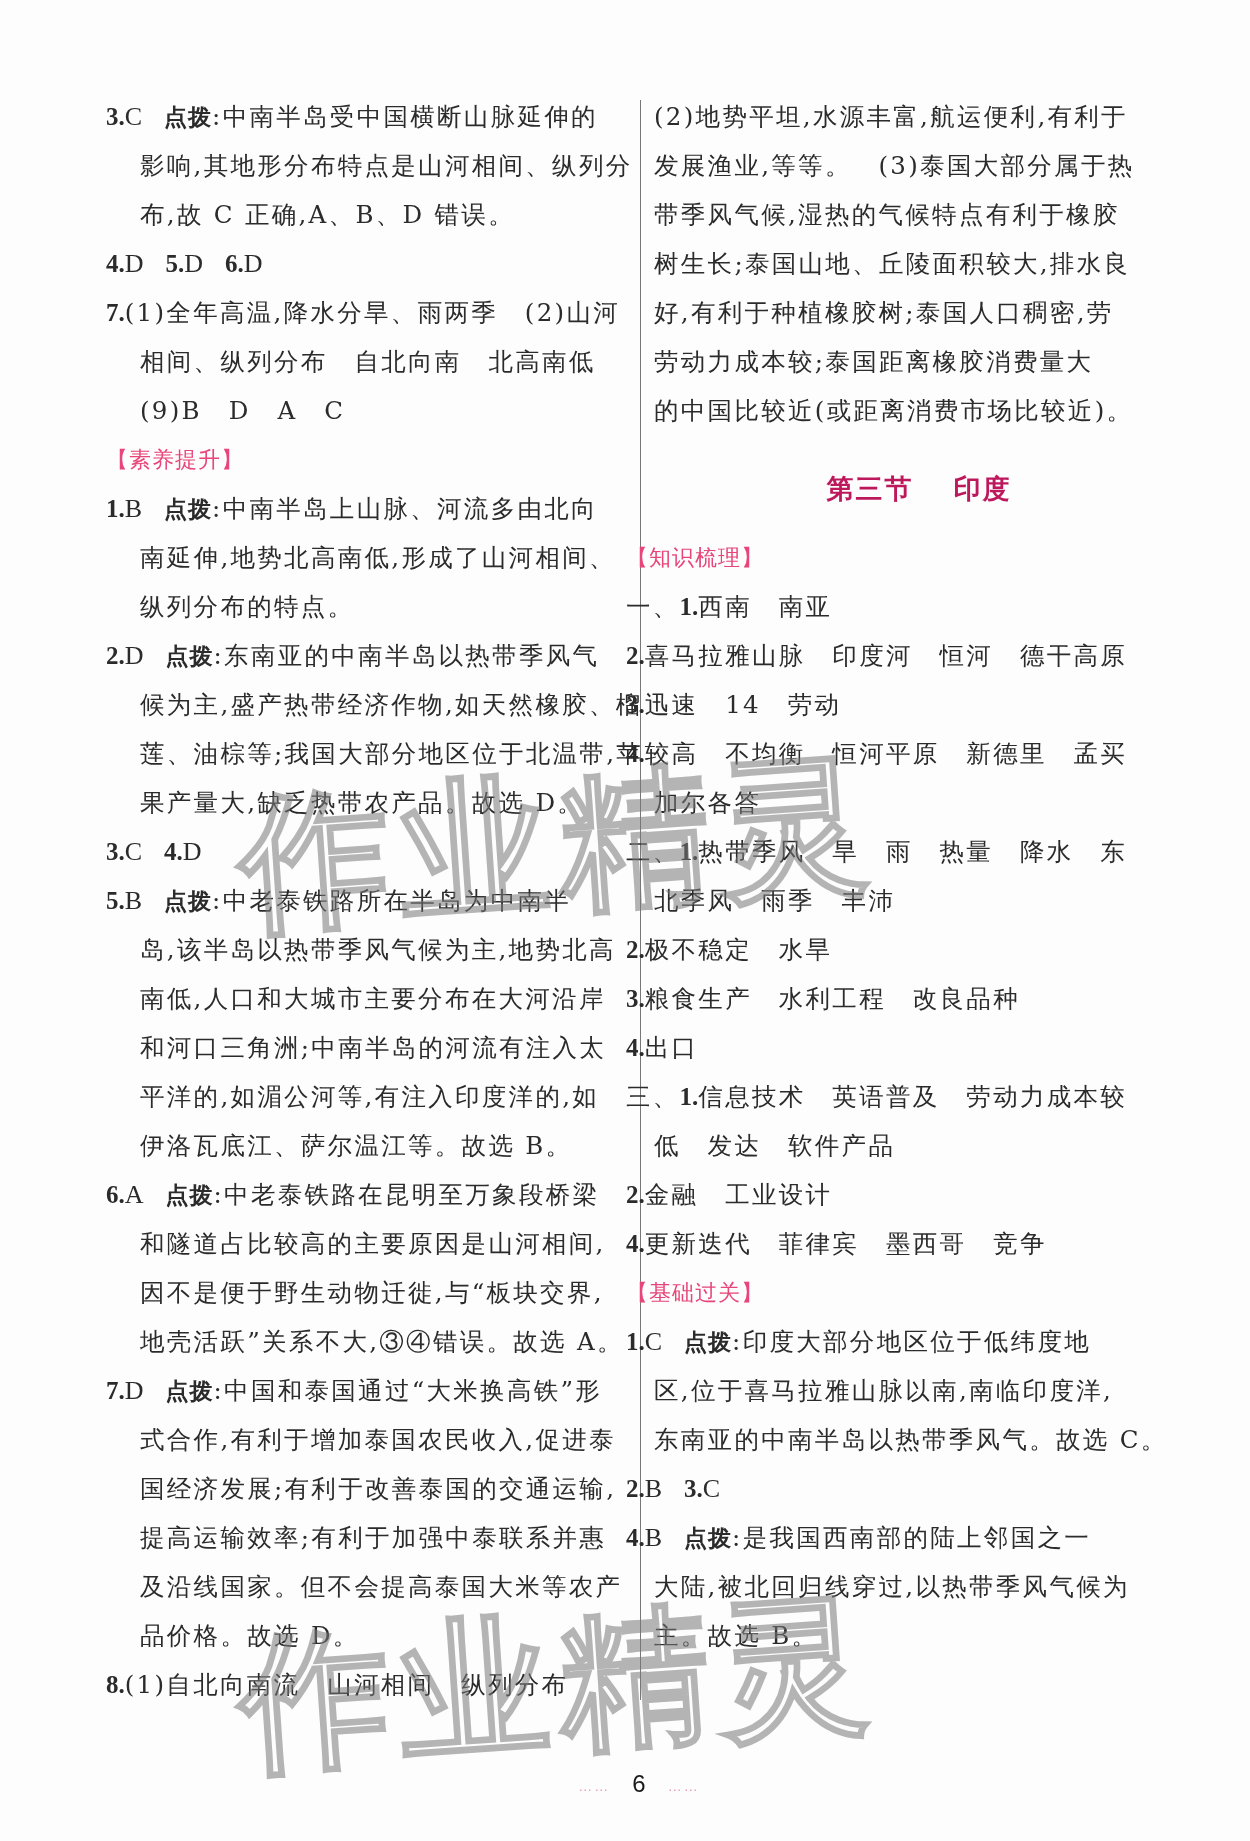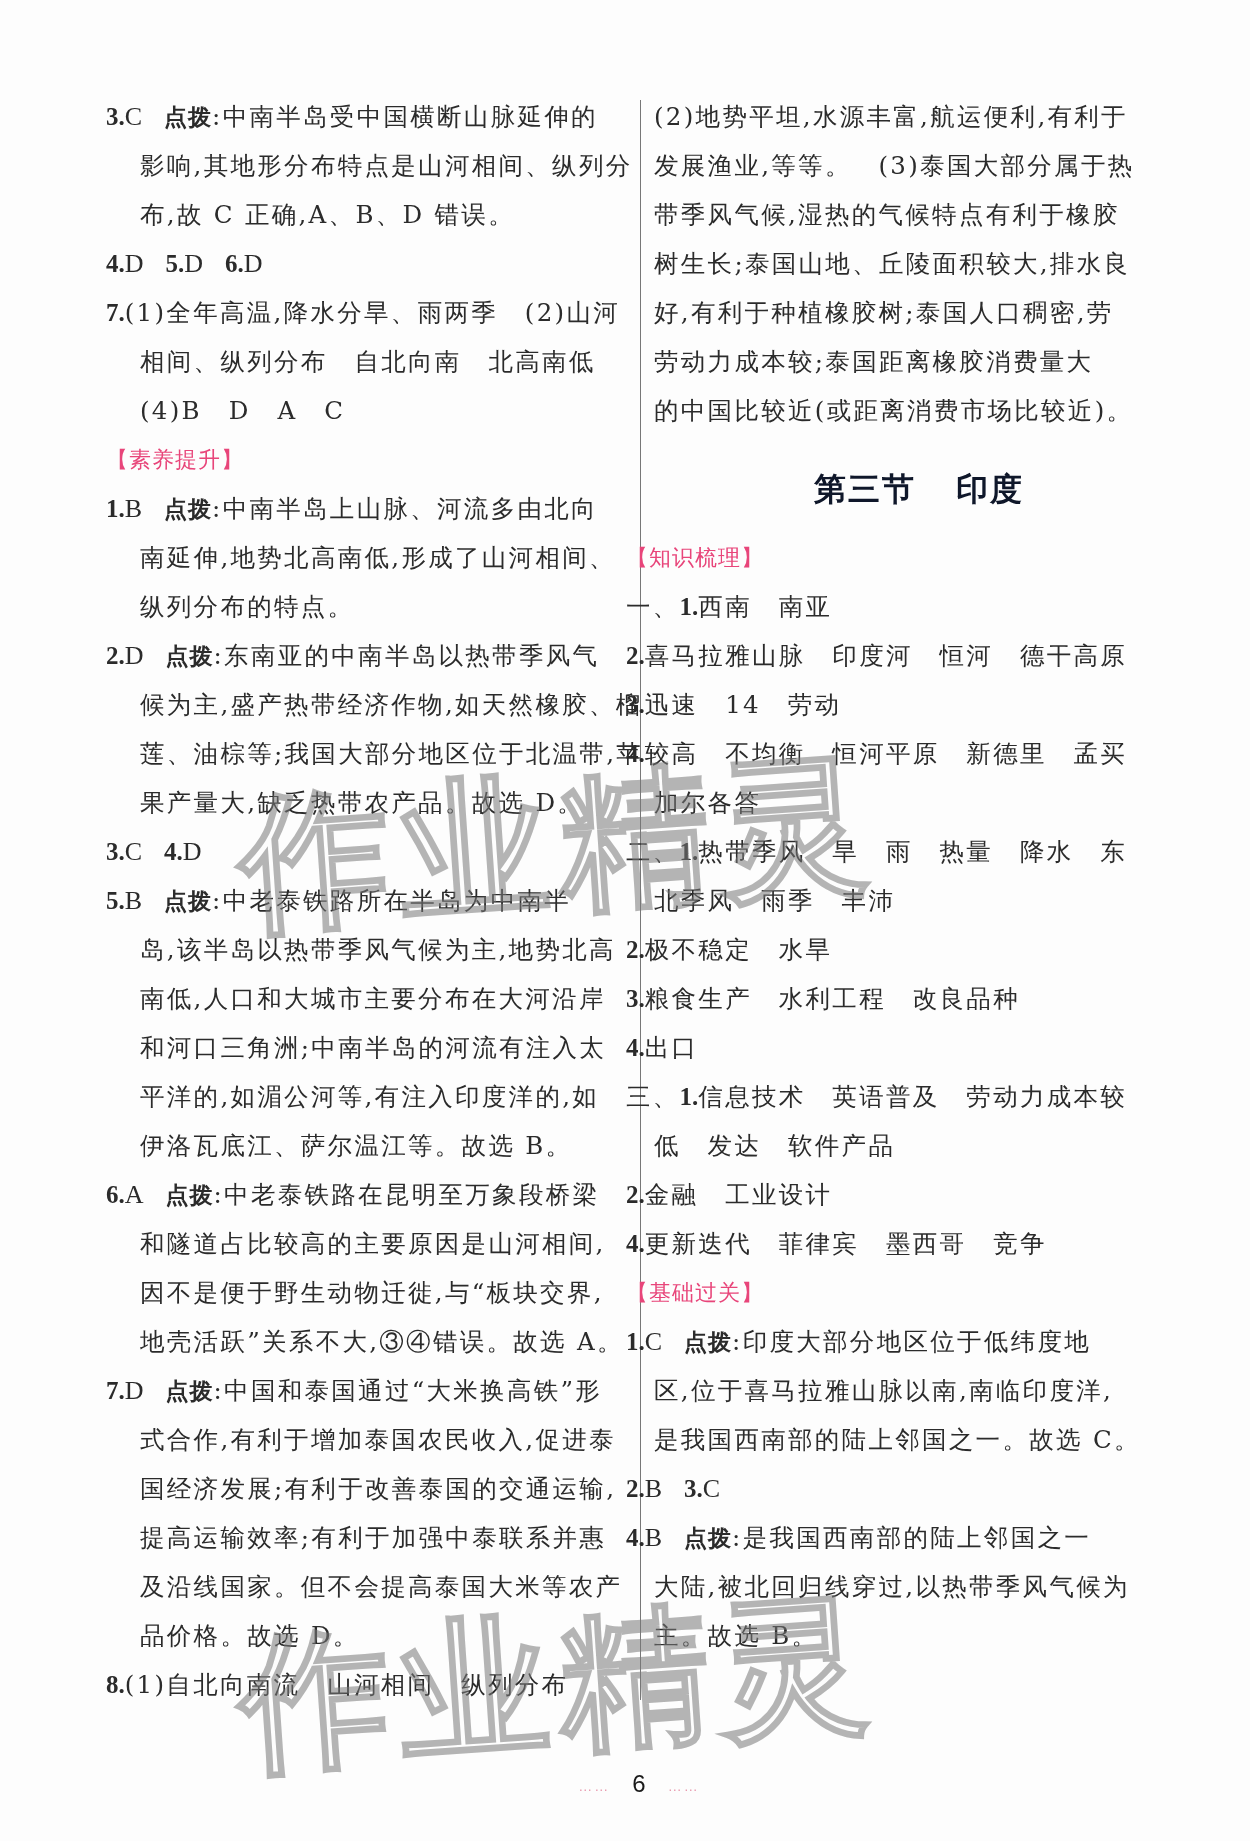--- a/index.html
+++ b/index.html
@@ -17,22 +17,22 @@
   }
   .indent { padding-left: 34px; }
   .num { font-family: "Liberation Serif", serif; font-weight: bold; font-size: 25px; letter-spacing: 0; }
   .ans { font-family: "Liberation Serif", serif; font-size: 26px; letter-spacing: 0; margin-right: 22px; }
   .hint { font-weight: bold; font-family: "DejaVu Sans", sans-serif; font-size: 23px; letter-spacing: 1px; }
   .tag {
     color: #e8457a; font-family: "DejaVu Sans", sans-serif; font-size: 22px; line-height: 49px; height: 49px;
     letter-spacing: 1px;
   }
   .section-title {
-    text-align: center; font-family: "DejaVu Sans", sans-serif; font-weight: bold; font-size: 32px;
-    height: 98px; line-height: 108px; letter-spacing: 2px; color: #0f172a;
+    text-align: center; font-family: "DejaVu Sans", sans-serif; font-weight: bold; font-size: 27px;
+    height: 98px; line-height: 108px; letter-spacing: 2px; color: #be185d;
   }
   .section-title .sp { display: inline-block; width: 40px; }
   .footer {
     position: absolute; top: 1770px; left: 0; width: 1250px; text-align: center;
     font-family: "Liberation Sans", sans-serif; font-size: 24px; color: #1a1a1a;
   }
   .dots { color: #e89aae; font-size: 14px; letter-spacing: 2px; vertical-align: middle; margin: 0 22px; }
   .watermark {
     position: absolute; font-family: "DejaVu Sans", sans-serif; font-weight: bold; font-size: 150px;
     color: transparent; -webkit-text-stroke: 2px rgba(120,120,120,0.55); letter-spacing: 10px;
@@ -54,21 +54,21 @@
       <div class="line indent">布,故 C 正确,A、B、D 错误。</div>
     </div>
 
     <div class="line">
       <span class="num">4.</span><span class="ans">D</span><span class="num">5.</span><span class="ans">D</span><span class="num">6.</span><span class="ans">D</span>
     </div>
 
     <div>
       <div class="line"><span class="num">7.</span><span>(1)全年高温,降水分旱、雨两季　(2)山河</span></div>
       <div class="line indent">相间、纵列分布　自北向南　北高南低</div>
-      <div class="line indent">(4)B　D　A　C</div>
+      <div class="line indent">(9)B　D　A　C</div>
     </div>
 
     <div class="tag">【素养提升】</div>
 
     <div>
       <div class="line"><span class="num">1.</span><span class="ans">B</span><span class="hint">点拨</span><span>:中南半岛上山脉、河流多由北向</span></div>
       <div class="line indent">南延伸,地势北高南低,形成了山河相间、</div>
       <div class="line indent">纵列分布的特点。</div>
     </div>
 
@@ -166,21 +166,21 @@
     </div>
     <div class="line" style="margin-left:-28px">
       <span class="num">4.</span><span>更新迭代　菲律宾　墨西哥　竞争</span>
     </div>
 
     <div class="tag" style="margin-left:-28px">【基础过关】</div>
 
     <div>
       <div class="line" style="margin-left:-28px"><span class="num">1.</span><span class="ans">C</span><span class="hint">点拨</span><span>:印度大部分地区位于低纬度地</span></div>
       <div class="line">区,位于喜马拉雅山脉以南,南临印度洋,</div>
-      <div class="line">是我国西南部的陆上邻国之一。故选 C。</div>
+      <div class="line">东南亚的中南半岛以热带季风气。故选 C。</div>
     </div>
 
     <div class="line" style="margin-left:-28px">
       <span class="num">2.</span><span class="ans">B</span><span class="num">3.</span><span class="ans">C</span>
     </div>
 
     <div>
       <div class="line" style="margin-left:-28px"><span class="num">4.</span><span class="ans">B</span><span class="hint">点拨</span><span>:是我国西南部的陆上邻国之一</span></div>
       <div class="line">大陆,被北回归线穿过,以热带季风气候为</div>
       <div class="line">主。故选 B。</div>

